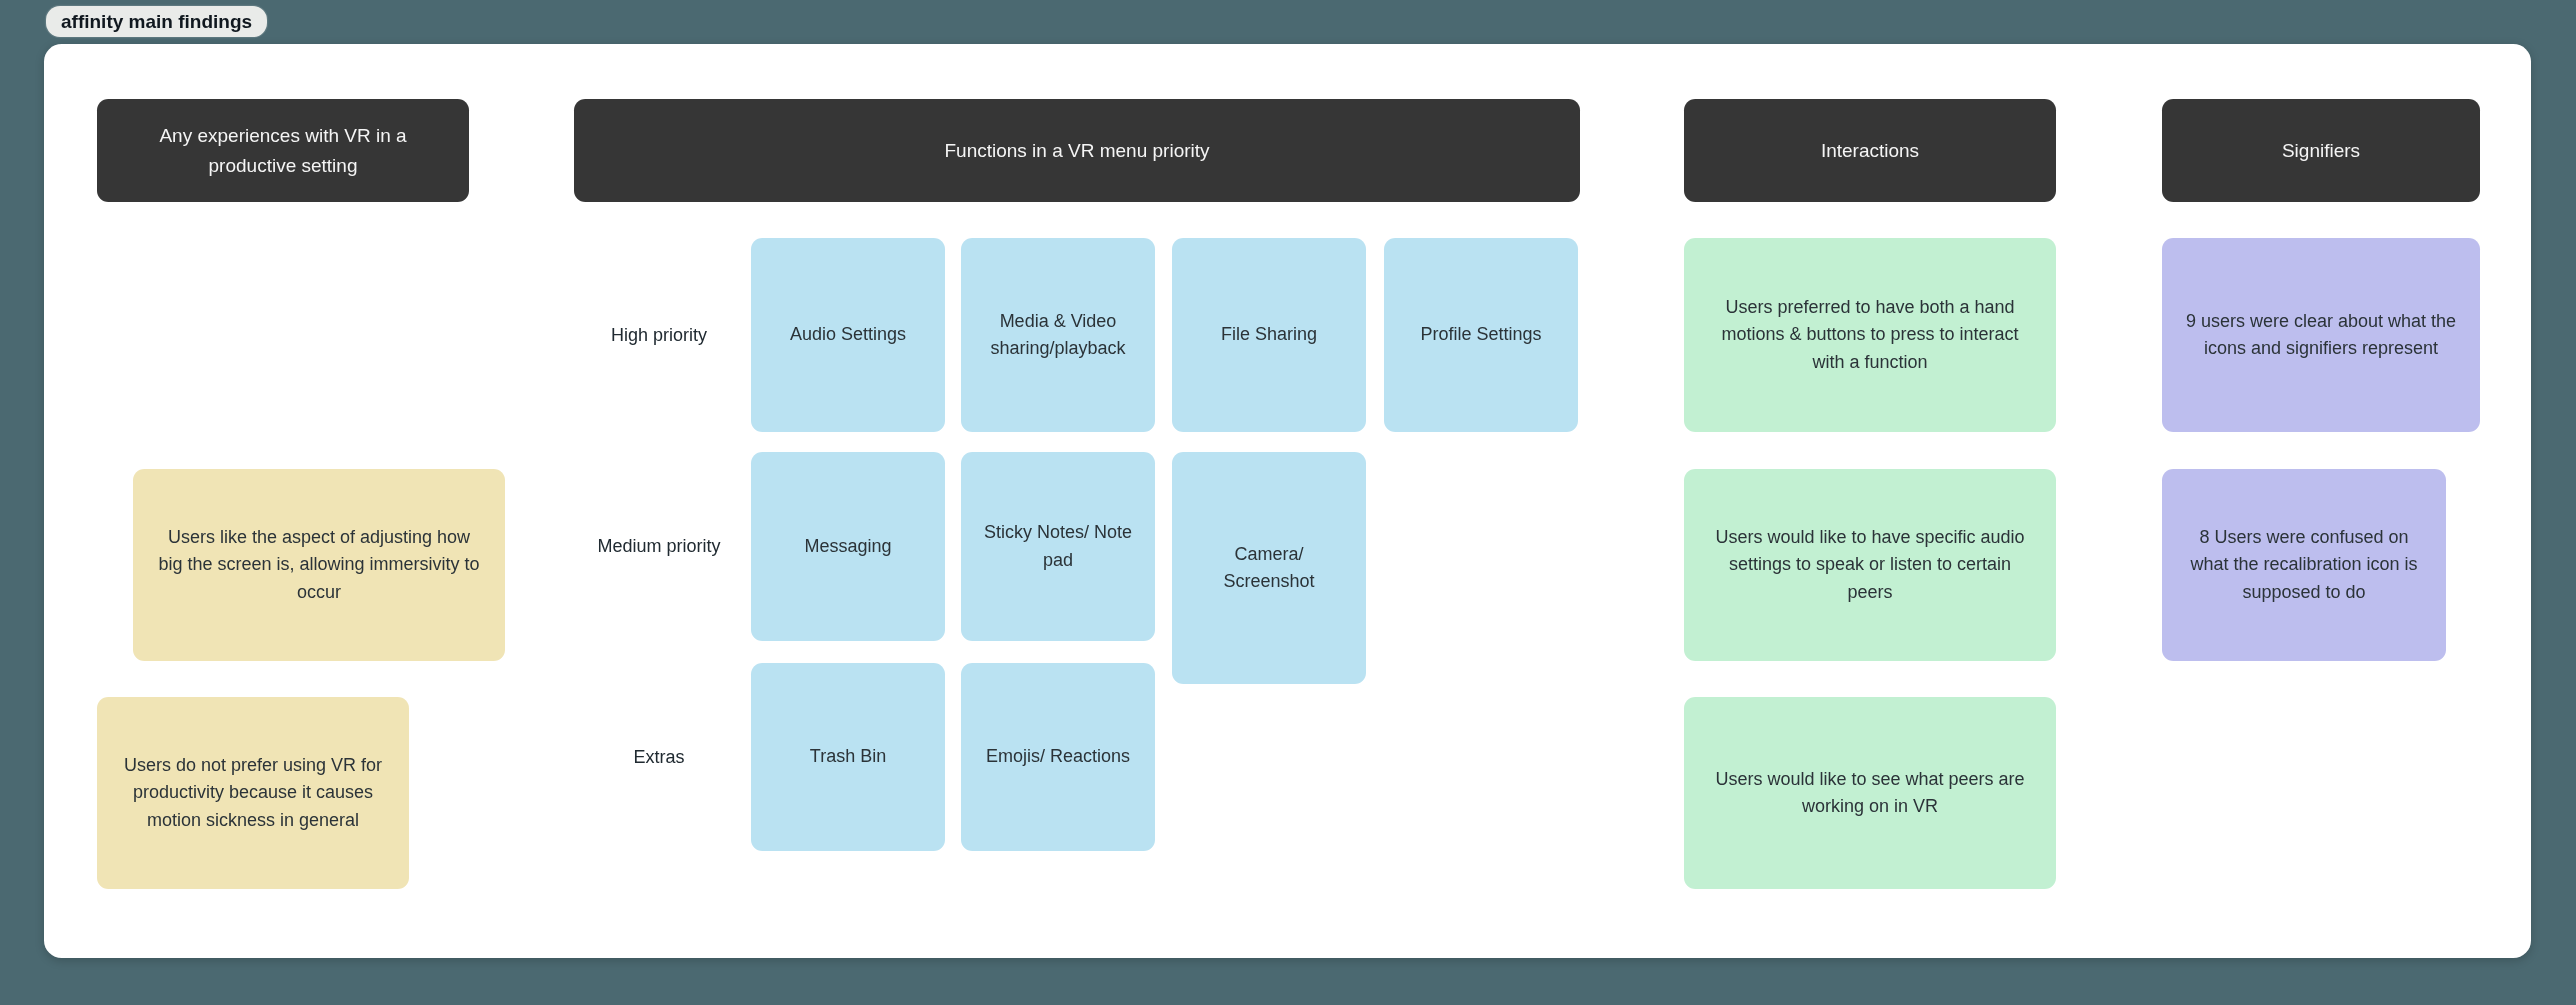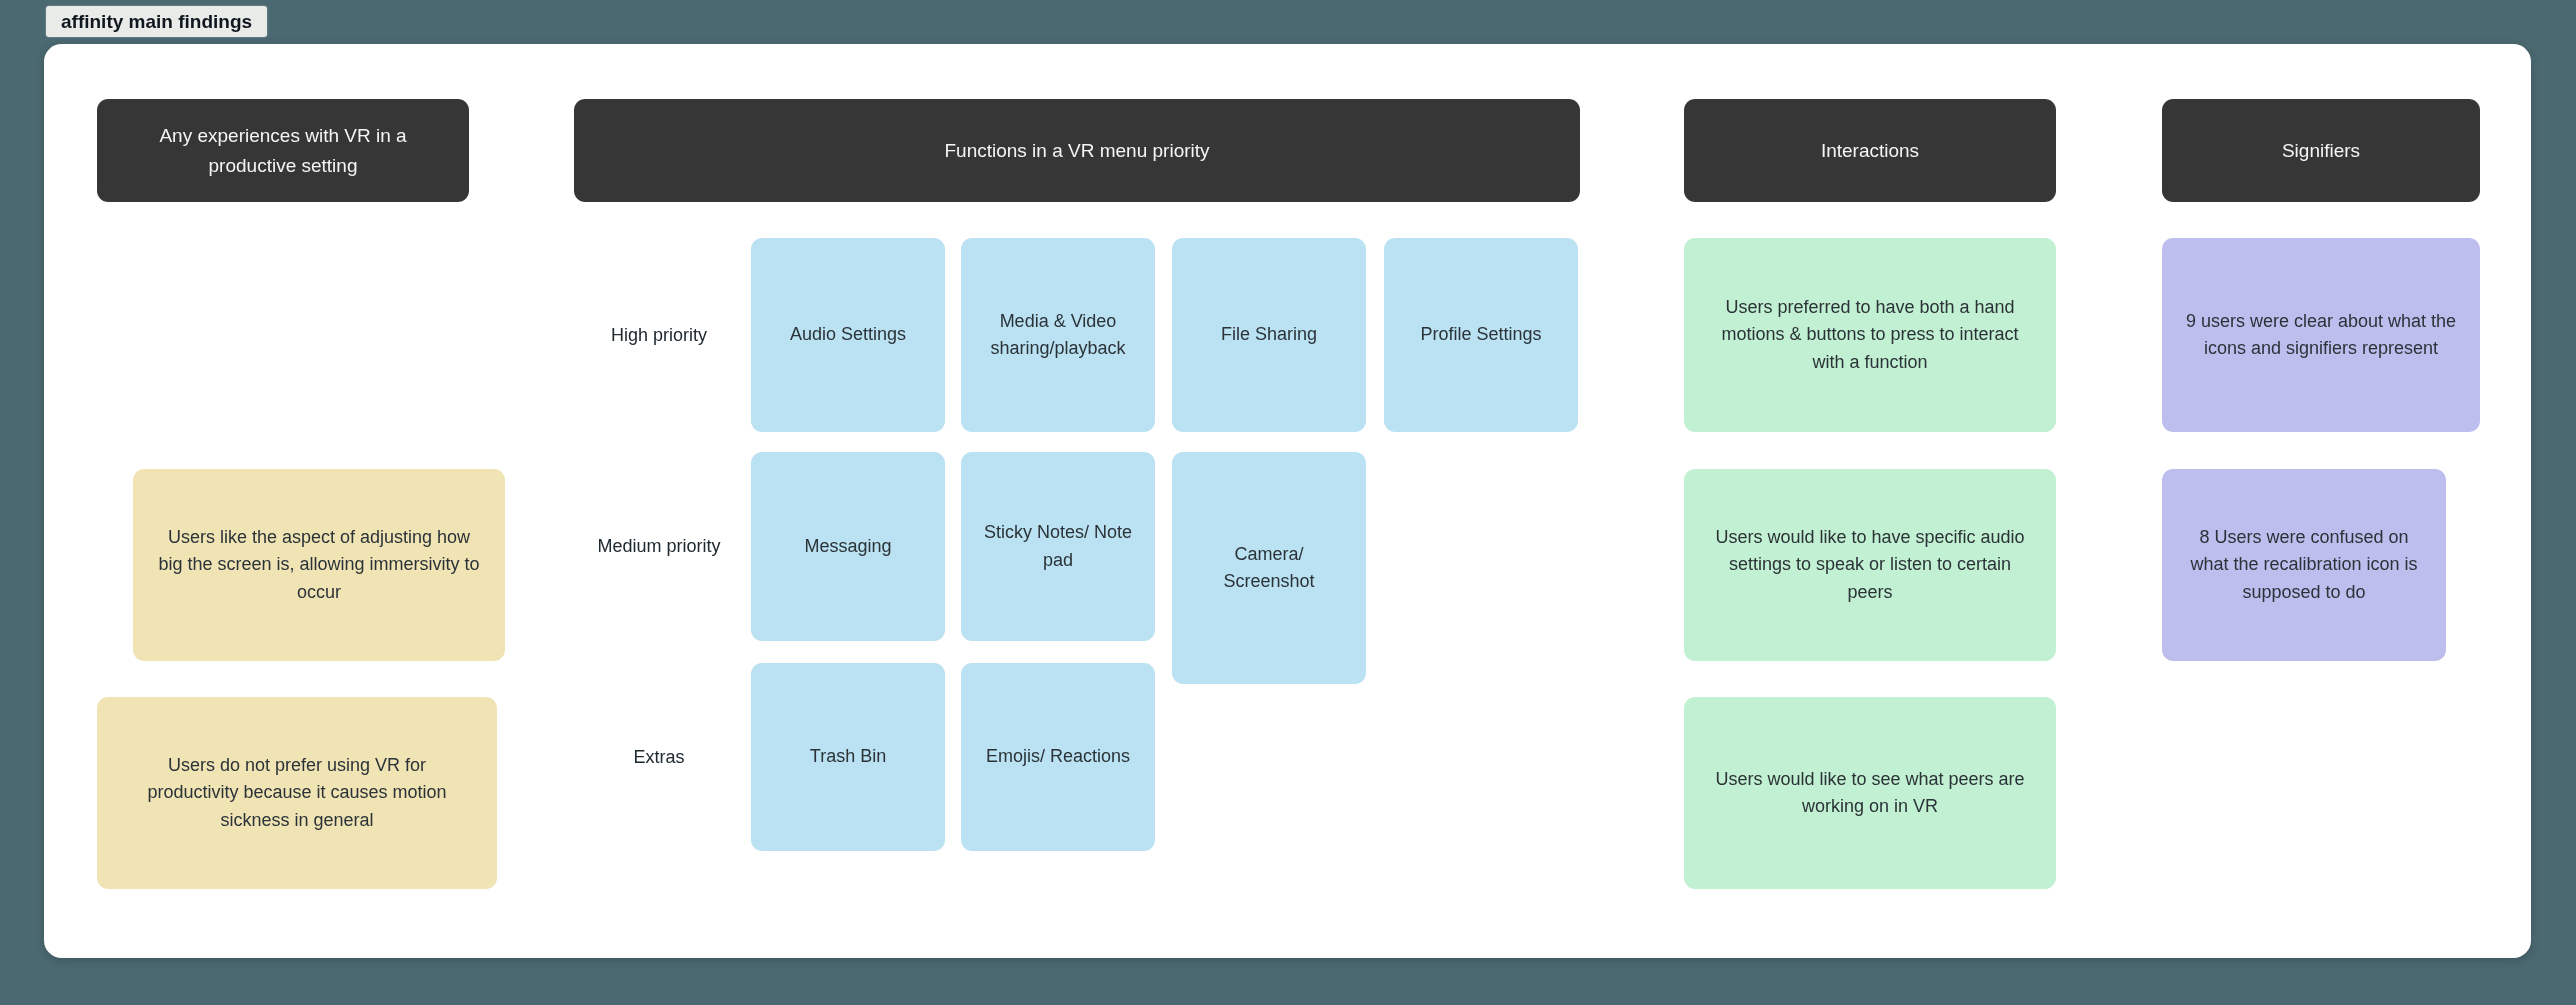--- a/index.html
+++ b/index.html
@@ -10,21 +10,21 @@
     overflow: hidden;
     background: var(--color-background, #4b6971);
     font-family: "Liberation Sans", "DejaVu Sans", sans-serif;
   }
   .page-tab {
     position: absolute;
     left: 46px; top: 6.3px; height: 31px;
     display: inline-flex; align-items: center;
     padding: 0 15px;
     background: var(--color-tab_bg, #e9ebe9);
-    border-radius: 3px;
+    border-radius: 14px;
     box-shadow: 0 0 0 1.3px rgba(255,255,255,0.10);
   }
   .page-tab span {
     font-size: 19px; font-weight: 600;
     color: #10181f; white-space: nowrap;
   }
   .canvas {
     position: absolute;
     left: 44px; top: 44px;
     width: 2487px; height: 914px;
@@ -71,21 +71,21 @@
 <div class="stage">
 
   <div class="page-tab">
     <span>affinity main findings</span>
   </div>
 
   <div class="canvas">
 
     <div class="col-header" style="left:53px; top:55px; width:372px; height:103px;">Any experiences with VR in a productive setting</div>
     <div class="note yellow wide" style="left:53px; top:425px; width:372px; height:192px;margin-left:36px;">Users like the aspect of adjusting how big the screen is, allowing immersivity to occur</div>
-    <div class="note yellow wide" style="left:53px; top:653px; width:400px; height:192px;">Users do not prefer using VR for productivity because it causes motion sickness in general</div>
+    <div class="note yellow wide" style="left:53px; top:653px; width:312px; height:192px;">Users do not prefer using VR for productivity because it causes motion sickness in general</div>
 
     <div class="col-header" style="left:530px; top:55px; width:1006px; height:103px;">Functions in a VR menu priority</div>
 
     <div class="row-label" style="left:615px; top:291px;">High priority</div>
     <div class="note blue square" style="left:707px; top:194px; width:194px; height:194px;">Audio Settings</div>
     <div class="note blue square" style="left:917px; top:194px; width:194px; height:194px;">Media &amp; Video sharing/playback</div>
     <div class="note blue square" style="left:1128px; top:194px; width:194px; height:194px;">File Sharing</div>
     <div class="note blue square" style="left:1340px; top:194px; width:194px; height:194px;">Profile Settings</div>
 
     <div class="row-label" style="left:615px; top:502px;">Medium priority</div>

